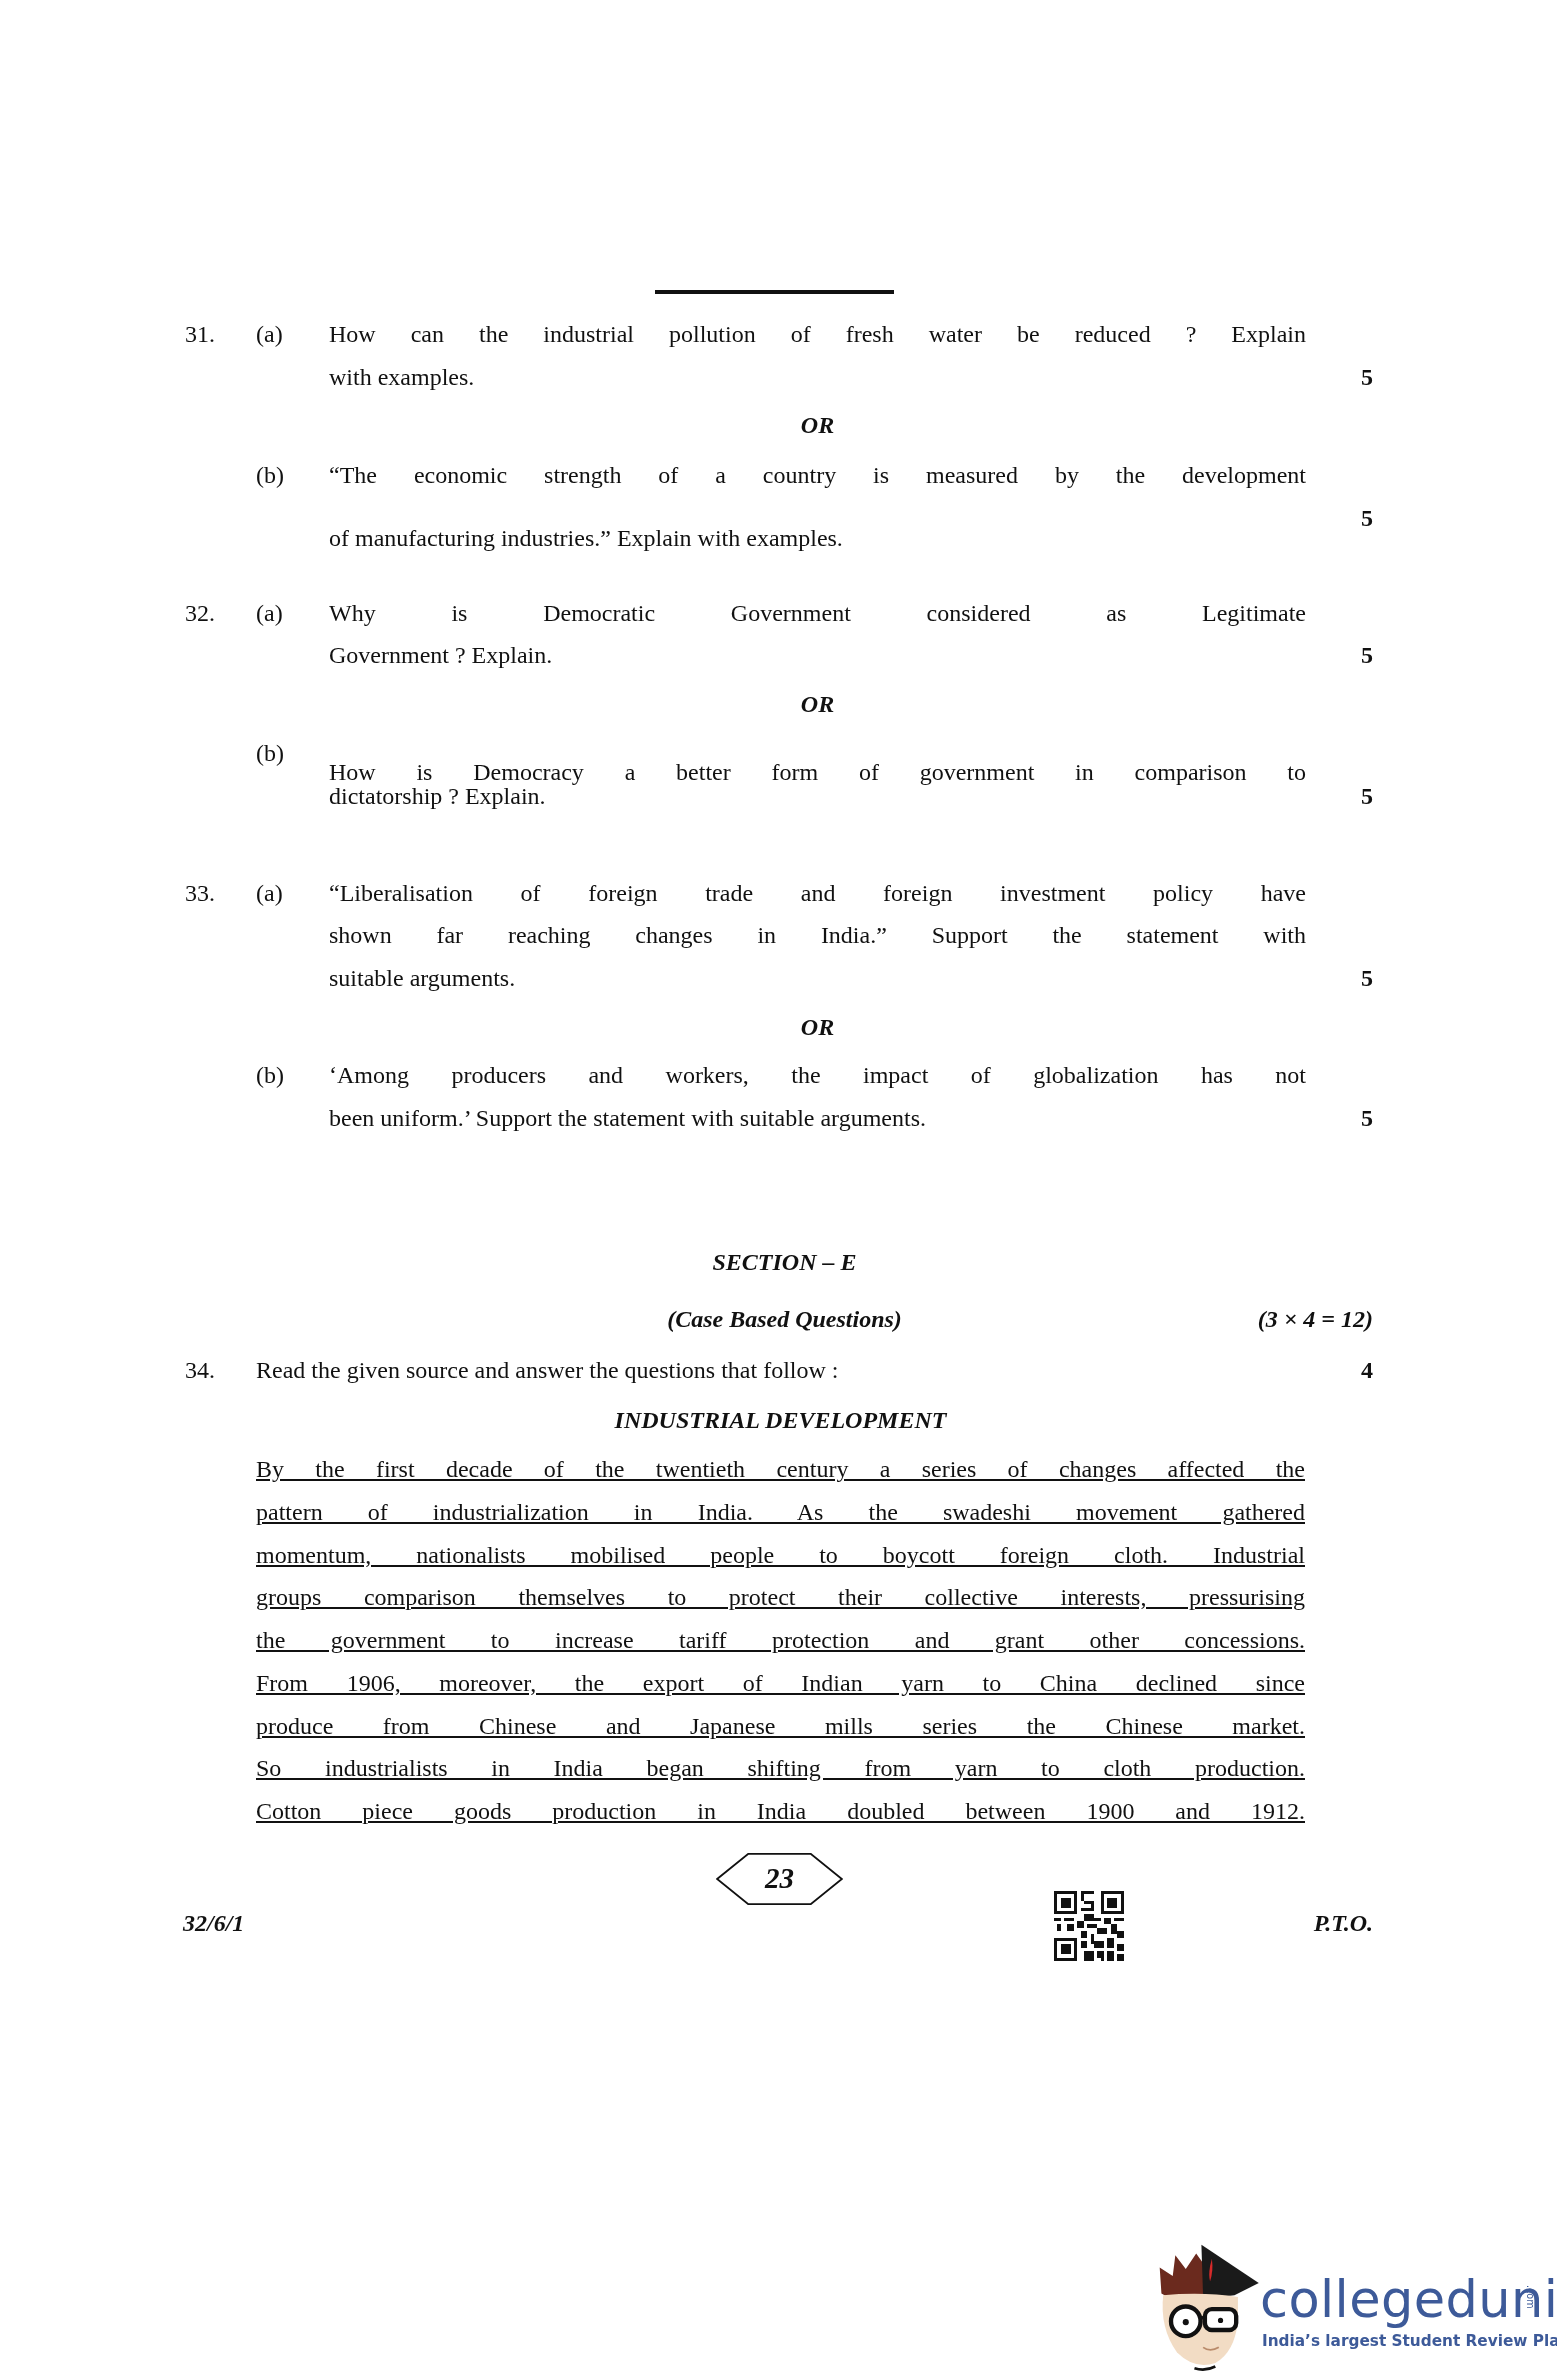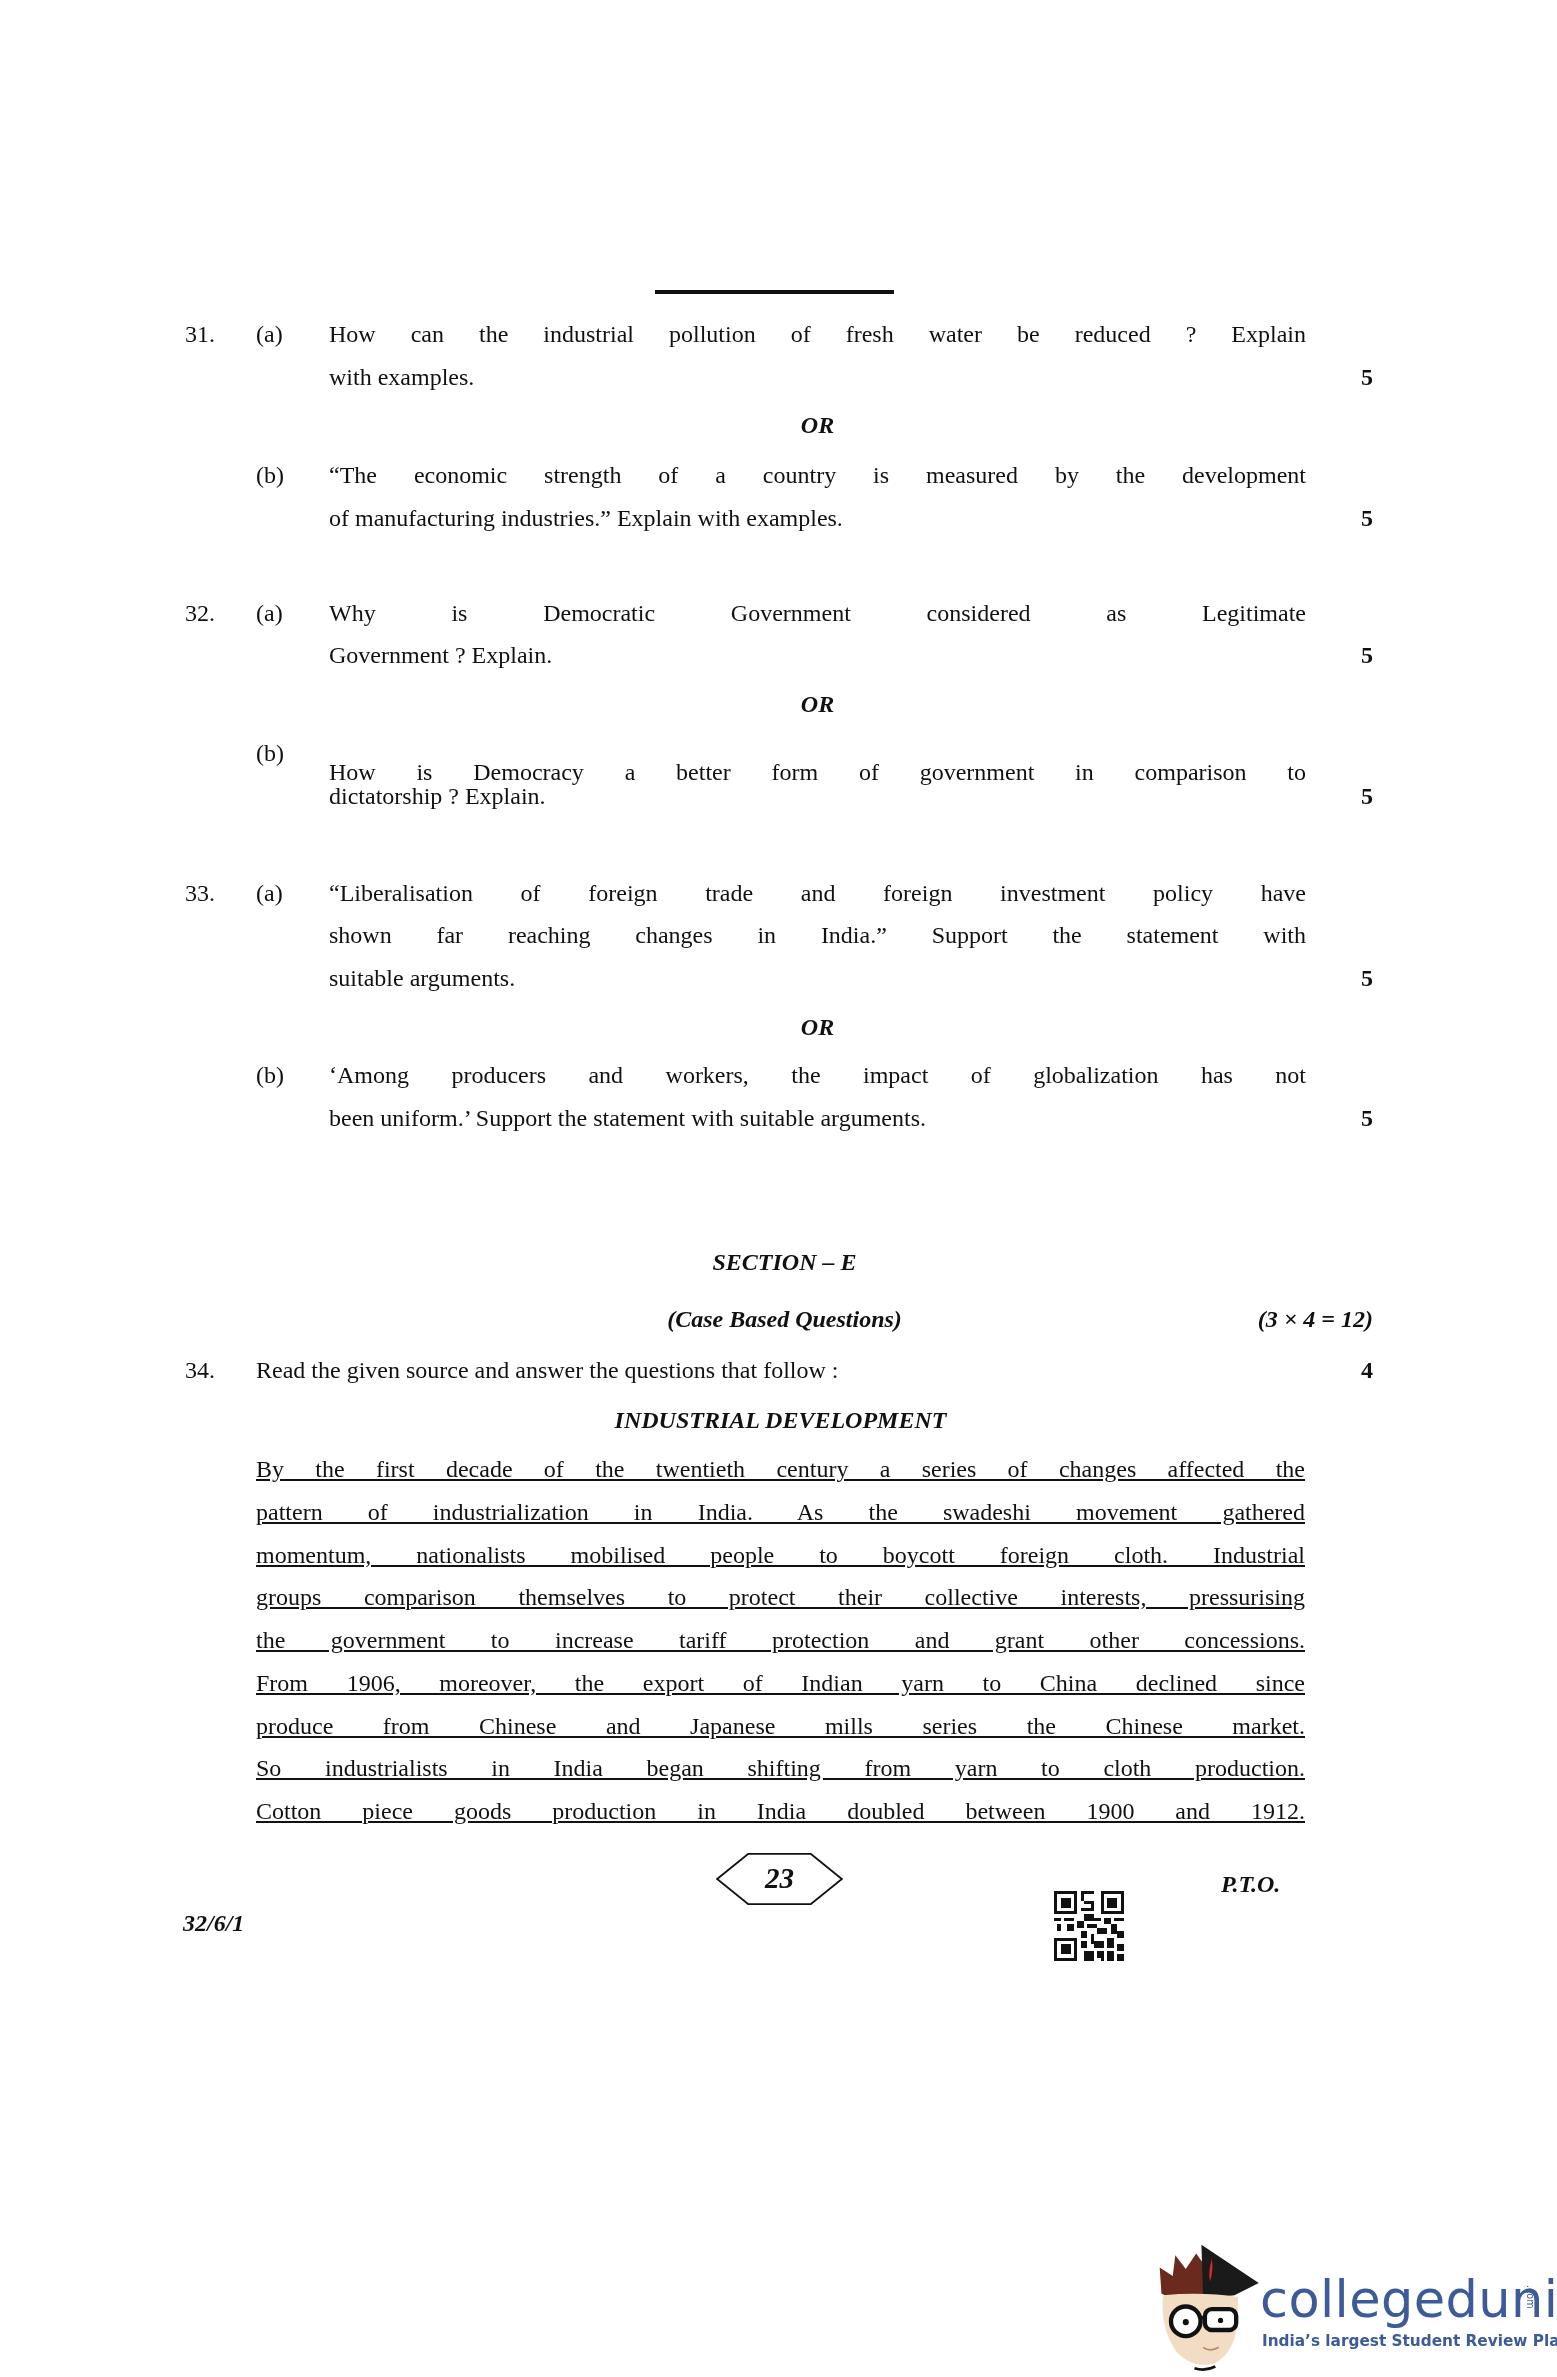--- a/index.html
+++ b/index.html
@@ -35,21 +35,21 @@
   <div class="line qnum" style="top:317px">31.</div>
   <div class="line qpart" style="top:317px">(a)</div>
   <div class="line qtext just" style="top:317px">How can the industrial pollution of fresh water be reduced ? Explain</div>
   <div class="line qtext" style="top:360px">with examples.</div>
   <div class="line mark" style="top:360px">5</div>
 
   <div class="line bold center" style="top:408px; left:329px; width:977px">OR</div>
 
   <div class="line qpart" style="top:458px">(b)</div>
   <div class="line qtext just" style="top:458px">“The economic strength of a country is measured by the development</div>
-  <div class="line qtext" style="top:501px">of manufacturing industries.” Explain with examples.</div>
+  <div class="line qtext" style="top:521px">of manufacturing industries.” Explain with examples.</div>
   <div class="line mark" style="top:501px">5</div>
 </div>
 
 <div>
   <div class="line qnum" style="top:596px">32.</div>
   <div class="line qpart" style="top:596px">(a)</div>
   <div class="line qtext just" style="top:596px">Why is Democratic Government considered as Legitimate</div>
   <div class="line qtext" style="top:638px">Government ? Explain.</div>
   <div class="line mark" style="top:638px">5</div>
 
@@ -152,21 +152,21 @@
           <rect x="19" y="16" width="2" height="2"></rect>
           <rect x="9" y="18" width="3" height="3"></rect>
         <rect x="13" y="18" width="2" height="2"></rect>
           <rect x="16" y="18" width="2" height="3"></rect>
           <rect x="19" y="19" width="2" height="2"></rect>
           <rect x="14" y="20" width="1" height="1"></rect>
       </g>
     </svg>
   </div>
 
-  <div class="line bold" style="top:1867px; left:1221px; width:152px; ">P.T.O.</div>
+  <div class="line bold" style="top:1906px; left:1221px; width:152px; text-align:right">P.T.O.</div>
 </div>
 
 <div class="logo">
   <svg class="abs" style="left:0; top:0" width="113" height="131" viewBox="0 0 130 150">
 
     <path d="M12,60 L10,30 L25,40 L28,16 L40,32 L52,14 L62,28 L66,60 L30,70 Z" fill="#6b2a1e"></path>
 
     <path d="M58,4 L124,48 L96,62 L60,66 Z" fill="#1a1a1a"></path>
     <path d="M70,20 Q72,34 68,46 Q66,40 68,28 Z" fill="#d62a2a"></path>
 

